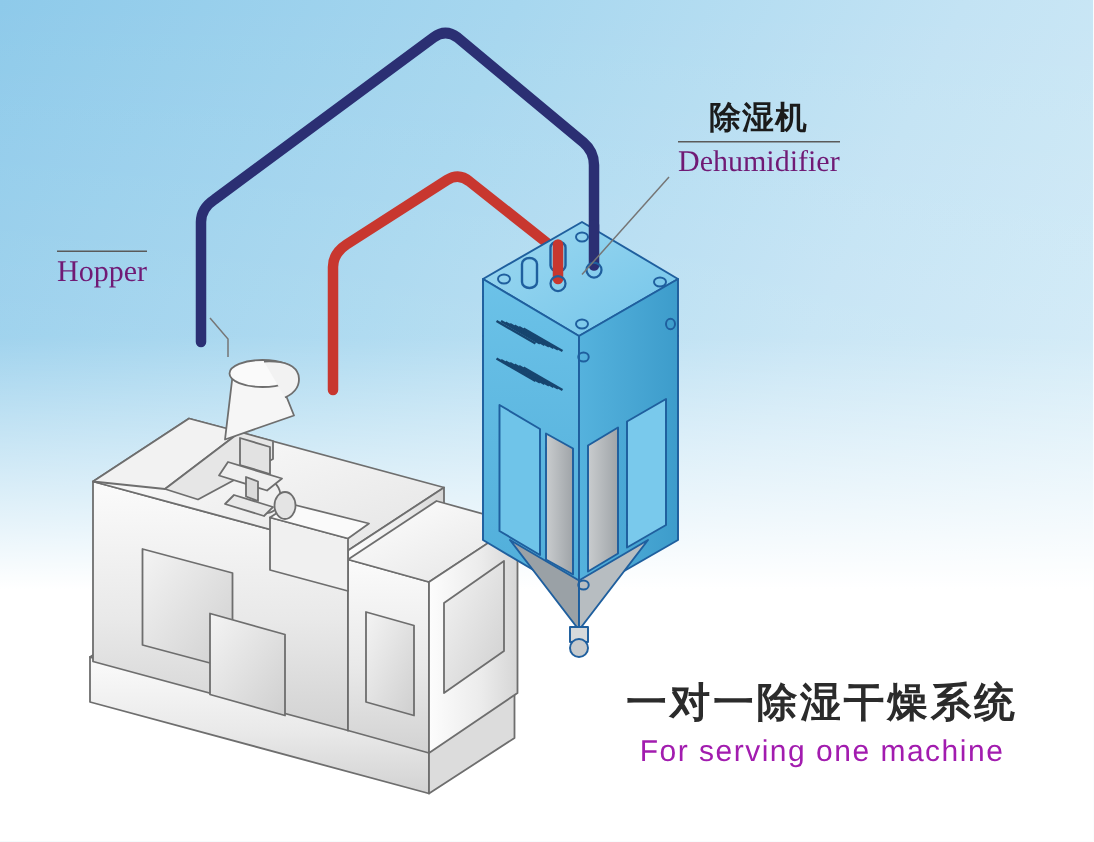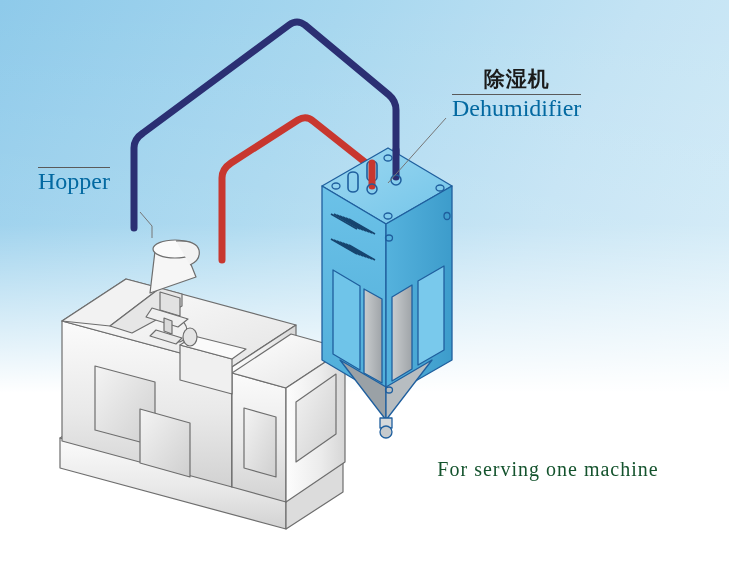--- a/index.html
+++ b/index.html
@@ -29,35 +29,35 @@
   
   .label{position:absolute;text-align:center;}
   .label .cn{
     font-family:"Liberation Sans","DejaVu Sans",sans-serif;
     font-size:21px;font-weight:700;color:#1b1b1b;letter-spacing:1px;
     line-height:26px;white-space:nowrap;
   }
   .label .rule{height:1px;background:#5a5a5a;margin:2px 0 1px 0;}
   .label .en{
     font-family:"Liberation Serif","DejaVu Serif",serif;
-    font-size:24px;color:#0369a1;white-space:nowrap;line-height:24px;
+    font-size:20px;color:#701a75;white-space:nowrap;line-height:24px;
   }
   #label-dehumidifier{left:452px;top:66px;}
   #label-hopper{left:38px;top:165px;}
 
   
   #caption{position:absolute;left:388px;top:452px;width:320px;text-align:center;}
   #caption .cn{
     font-family:"Liberation Sans","DejaVu Sans",sans-serif;
     font-size:27px;font-weight:700;color:#2b2b2b;letter-spacing:2px;
     white-space:nowrap;line-height:32px;
   }
   #caption .en{
-    font-family:Liberation Serif, serif;
-    font-size:20px;color:#14532d;letter-spacing:1px;
+    font-family:Liberation Sans, sans-serif;
+    font-size:20px;color:#a21caf;letter-spacing:1px;
     white-space:nowrap;line-height:26px;margin-top:4px;
   }
 
   
   #headline{
     position:absolute;left:108px;top:222px;width:545px;
     text-align:center;
     font-family:"DejaVu Sans","Liberation Sans",sans-serif;
     font-weight:700;font-style:italic;
     font-size:36px;line-height:38px;letter-spacing:0px;
@@ -230,17 +230,18 @@
     <div class="rule"></div>
     <div class="en">Dehumidifier</div>
   </div>
 
   <div class="label" id="label-hopper">
     <div class="rule"></div>
     <div class="en">Hopper</div>
   </div>
 
   <div id="caption">
+    <div class="cn">一对一除湿干燥系统</div>
     <div class="en">For serving one machine</div>
   </div>
 
 
 </div>
 
 </body></html>

